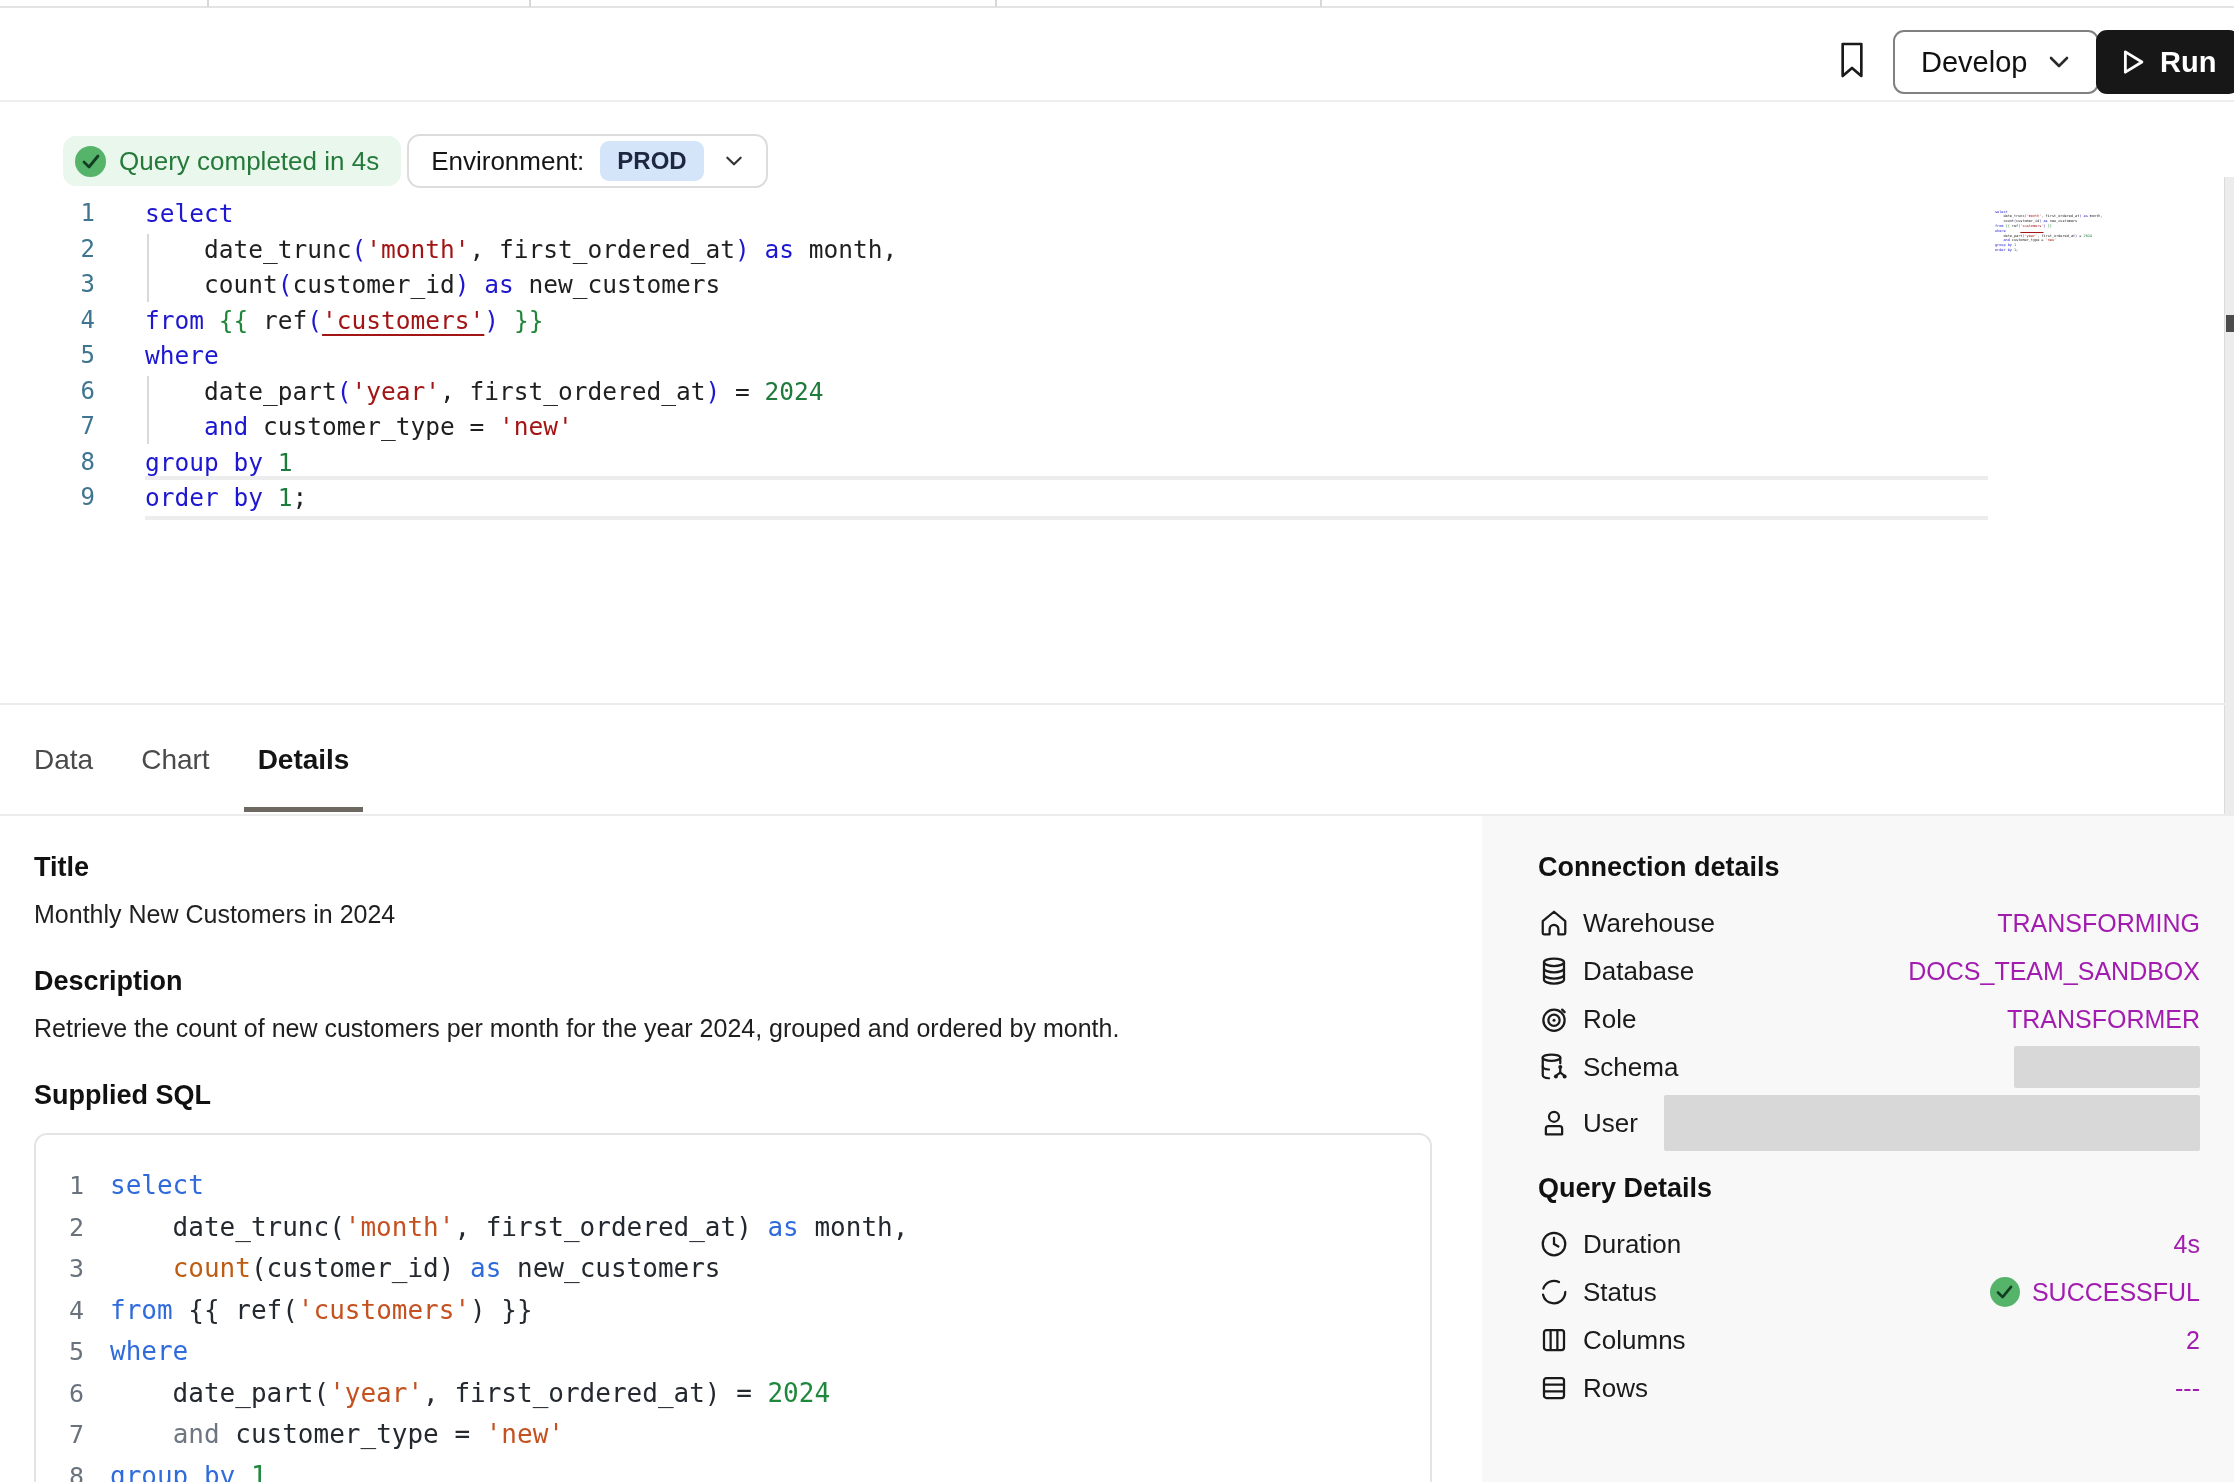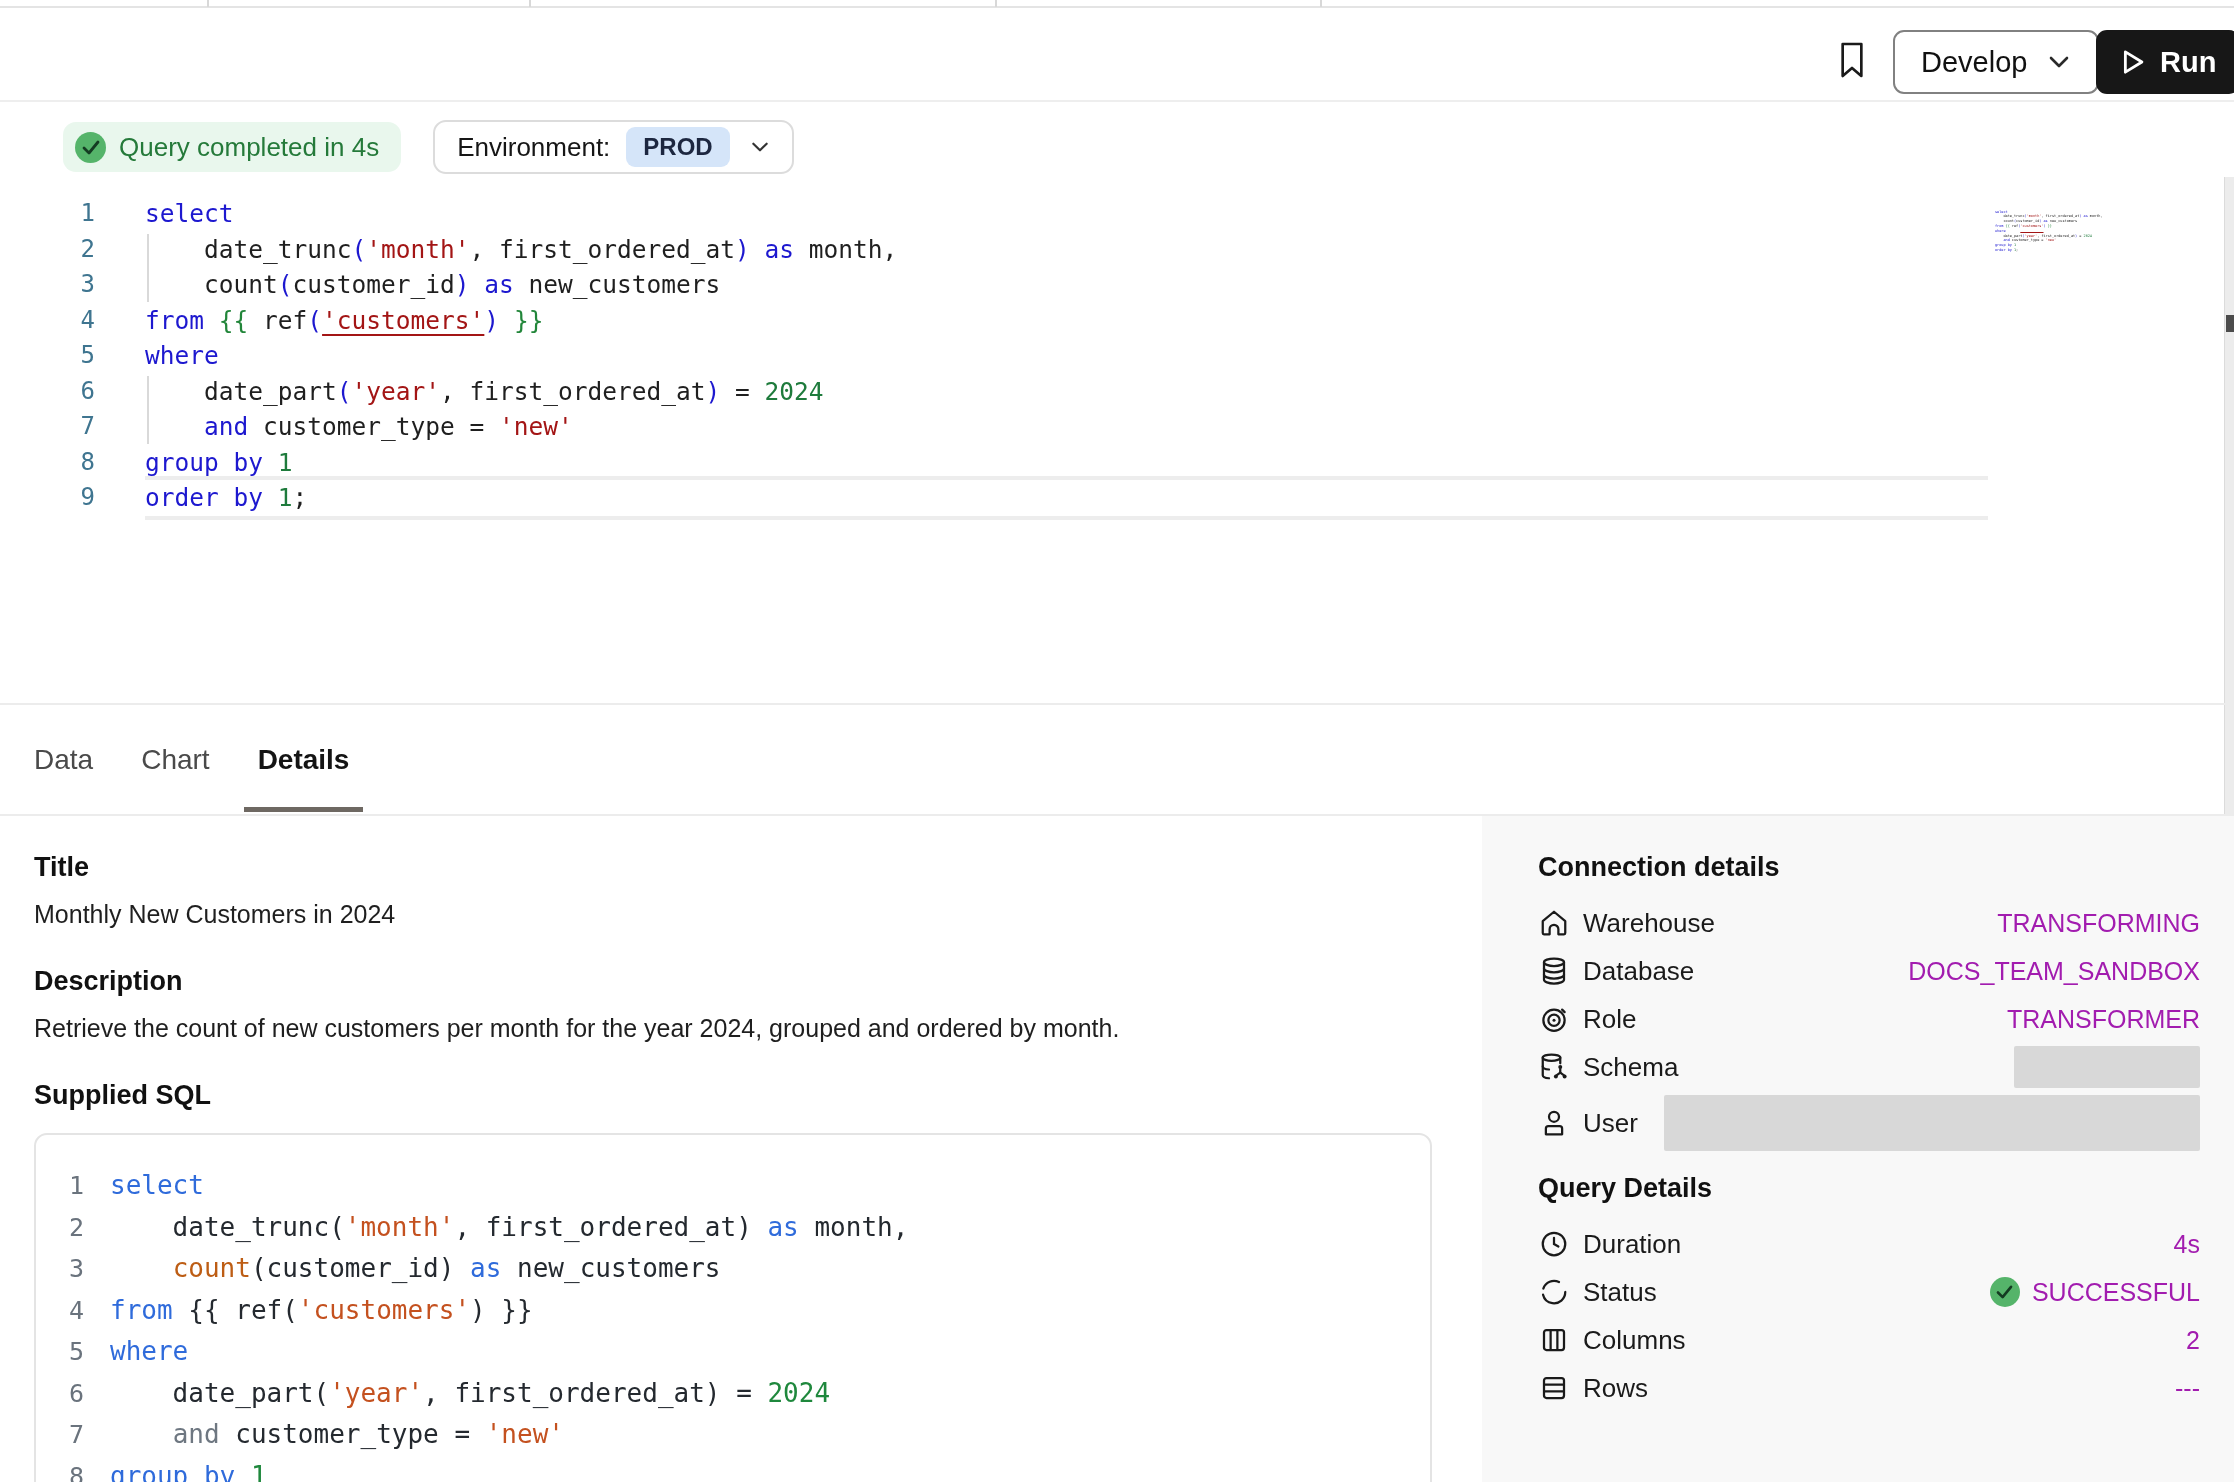--- a/index.html
+++ b/index.html
@@ -26,21 +26,21 @@
   .top-strip .seg-divider{position:absolute; top:0; width:2px; height:7px; background:#d8d8d8;}
 
   
   .header{position:absolute; top:8px; left:0; width:2234px; height:92px; background:#fff;}
   .hdr-divider{position:absolute; top:100px; left:0; width:2234px; height:2px; background:#eeeeee;}
   .bookmark-btn{position:absolute; top:30px; left:1830px; width:44px; height:44px; border:none; background:transparent; cursor:pointer; display:flex; align-items:center; justify-content:center;}
   .develop-btn{position:absolute; top:22px; left:1893px; height:64px; padding:0 26px; background:#fff; border:2px solid #818181; border-radius:11px; font-family:"Liberation Sans",sans-serif; font-size:29px; font-weight:500; color:#111; display:flex; align-items:center; gap:20px; cursor:pointer;}
   .run-btn{position:absolute; top:22px; left:2096px; height:64px; padding:0 24px; background:var(--run-bg); border:none; border-radius:11px; font-family:"Liberation Sans",sans-serif; font-size:29px; font-weight:600; color:#fff; display:flex; align-items:center; gap:14px; cursor:pointer;}
 
   
-  .status-row{position:absolute; top:118px; left:22px; height:58px; display:flex; align-items:center; gap:32px;padding-left:41px;}
+  .status-row{position:absolute; top:132px; left:22px; height:58px; display:flex; align-items:center; gap:6px;padding-left:41px;}
   .query-badge{display:flex; align-items:center; gap:13px; background:var(--badge-bg); border-radius:13px; height:50px; padding:0 22px 0 12px;}
   .check-circle{width:31px; height:31px; border-radius:50%; background:var(--check-green); display:flex; align-items:center; justify-content:center; flex:0 0 auto;}
   .query-badge .txt{font-size:26px; font-weight:500; color:var(--badge-text);}
   .env-select{display:flex; align-items:center; background:#fff; border:2px solid #dcdcdc; border-radius:13px; height:54px; padding:0 22px; cursor:pointer;}
   .env-select .lbl{font-size:26px; color:#161616;}
   .env-pill{margin-left:16px; background:var(--pill-blue); border-radius:9px; padding:6px 17px; font-size:24px; font-weight:600; color:#1d2740;}
   .env-select .chev{margin-left:20px; display:flex;}
 
   
   .editor{position:absolute; top:196px; left:0; width:2215px; height:506px; font-family:"DejaVu Sans Mono", monospace; font-size:24.5px;}

